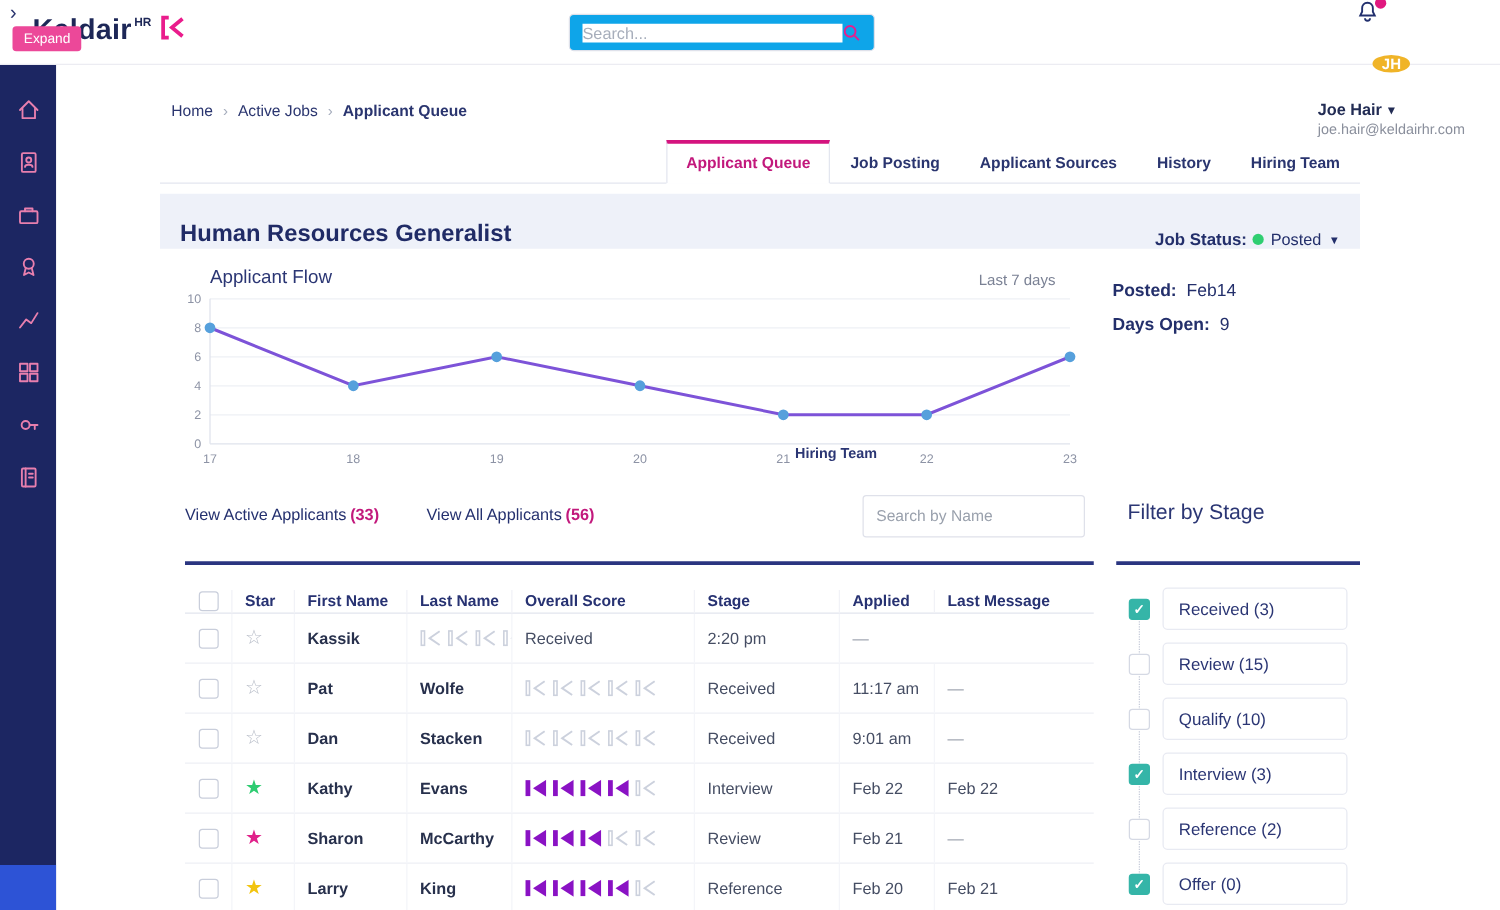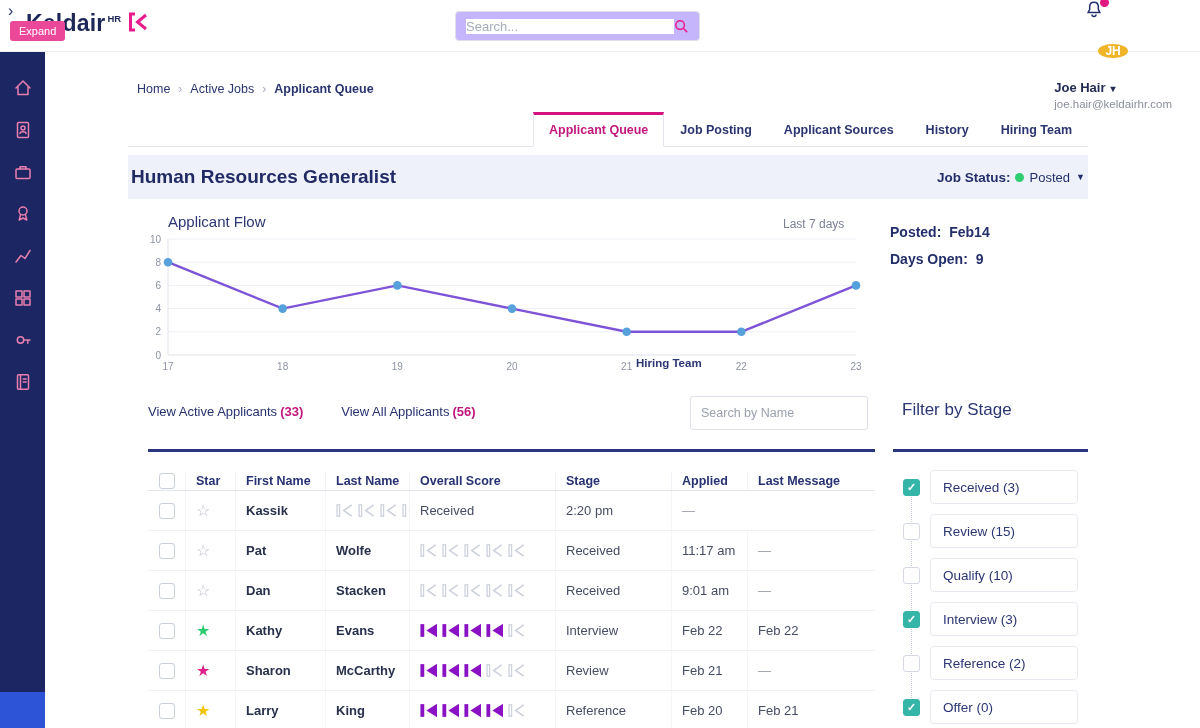--- a/index.html
+++ b/index.html
@@ -8,21 +8,21 @@
   .app { position:relative; width:1200px; height:728px; }
 
   
   .topbar { position:absolute; top:0; left:0; right:0; height:52px; background:#fff; border-bottom:1px solid #ececf2; z-index:5; }
   .expand-btn { position:absolute; left:8px; top:2px; font-size:16px; color:#2a356f; background:none; border:none; cursor:pointer; }
   .expand-tip { position:absolute; left:10px; top:21px; background:#ec4899; color:#fff; font-size:11px; padding:4px 9px; border-radius:3px; z-index:9; }
   .logo { position:absolute; left:26px; top:12px; display:flex; align-items:flex-start; }
   .logo-text { font-size:23px; font-weight:800; color:#1d2757; line-height:1; letter-spacing:.2px; }
   .logo-sup { font-size:9.5px; font-weight:800; color:#1d2757; margin:1px 0 0 2px; }
   .logo-mark { margin-left:5px; margin-top:-1px; }
-  .search-wrap { position:absolute; left:455px; top:11px; width:245px; height:30px; border:1px solid #dfe1ea; border-radius:4px; display:flex; align-items:center; padding:0 10px; background:#c4b5fd; }
+  .search-wrap { position:absolute; left:455px; top:11px; width:245px; height:30px; border:1px solid #dfe1ea; border-radius:4px; display:flex; align-items:center; padding:0 10px; background:#0ea5e9; }
   .search-wrap input { flex:1; border:none; outline:none; font-size:13px; color:#394155; font-family:inherit; }
   .search-wrap input::placeholder { color:#a7aebb; }
   .header-right { position:absolute; right:28px; top:0; height:52px; display:flex; align-items:center; gap:22px;flex-direction:column; }
   .bell-wrap { position:relative; width:22px; height:22px; color:#22306e; cursor:pointer; margin-right:36px; }
   .badge { position:absolute; top:-2px; right:-3px; width:9px; height:9px; background:#e0187f; border-radius:50%; }
   .avatar { width:30px; height:30px; border-radius:50%; background:#f0b428; color:#fff; font-weight:700; font-size:12px; display:flex; align-items:center; justify-content:center; }
   .user-block { line-height:1.3; }
   .user-name { font-size:13px; font-weight:700; color:#222c54; display:flex; align-items:center; gap:5px; cursor:pointer; }
   .user-caret { font-size:10px; }
   .user-email { font-size:11.5px; color:#8a8f9c; }
@@ -38,34 +38,34 @@
 
   .breadcrumb { margin:30px 0 0 92px; font-size:12.5px; color:#2a356f; display:flex; align-items:center; gap:8px; }
   .crumb { cursor:pointer; }
   .crumb.current { font-weight:700; }
   .crumb-sep { color:#a6adbd; font-size:12px; }
 
   .tabs-wrap { width:960px; margin:16px 0 0 83px; display:flex; justify-content:flex-end; border-bottom:1px solid #e3e6ef; }
   .tab { padding:8px 15px 9px; font-size:12.5px; font-weight:700; color:#2a356f; border:1px solid transparent; border-top:3px solid transparent; border-bottom:1px solid transparent; margin-bottom:-1px; cursor:pointer; white-space:nowrap; }
   .tab.active { color:#c2187c; background:#fff; border-left-color:#e3e6ef; border-right-color:#e3e6ef; border-top:3px solid #d4137e; border-bottom:1px solid #fff; }
 
-  .title-band { width:960px; margin:8px 0 0 83px; height:44px; background:#eef1f9; display:flex; align-items:center; justify-content:space-between; padding:0 3px; }
+  .title-band { width:960px; margin:8px 0 0 83px; height:44px; background:#eef1f9; display:flex; align-items:flex-end; justify-content:space-between; padding:0 16px; }
   .page-title { font-size:19px; font-weight:700; color:#202b66; }
   .job-status { display:flex; align-items:center; gap:4px; font-size:13px; color:#232f6b; }
   .js-label { font-weight:700; font-size:13.5px; }
   .status-dropdown { display:flex; align-items:center; gap:6px; cursor:pointer; }
   .status-dot { width:9px; height:9px; border-radius:50%; background:#2fce71; }
   .status-caret { font-size:9px; color:#232f6b; }
 
   .chart-card { position:relative; width:960px; margin:6px 0 0 83px; height:176px; background:#fff; }
   .chart-title { position:absolute; left:40px; top:8px; font-size:15px; font-weight:500; color:#2b3674; }
   .range-label { position:absolute; left:655px; top:12px; font-size:12px; color:#7a8194; }
   .posted-block { position:absolute; left:762px; top:14px; font-size:14px; color:#232f6b; line-height:1.95; }
   .pb-label { font-weight:700; }
-  .pb-value { font-weight:700; margin-left:4px; }
+  .pb-value { font-weight:400; margin-left:4px; }
   .flow-svg { position:absolute; left:14px; top:26px; }
   .chart-tooltip { position:absolute; left:505px; top:152px; font-size:11.5px; font-weight:700; color:#2b3674; background:rgba(255,255,255,.85); padding:0 3px; }
 
   .controls-row { position:relative; width:960px; margin:14px 0 0 83px; height:40px; }
   .view-links { position:absolute; left:20px; top:9px; display:flex; gap:38px; font-size:13px; color:#25316f; }
   .view-link { cursor:pointer; }
   .view-link b { color:#c2187c; font-weight:700; margin-left:3px; }
   .name-search { position:absolute; left:562px; top:1px; width:178px; height:34px; border:1px solid #dfe1ea; border-radius:3px; display:flex; align-items:center; padding:0 10px; background:#fff; }
   .name-search input { flex:1; border:none; outline:none; font-size:12.5px; font-family:inherit; color:#c2410c; }
   .name-search input::placeholder { color:#9aa1ad; }

